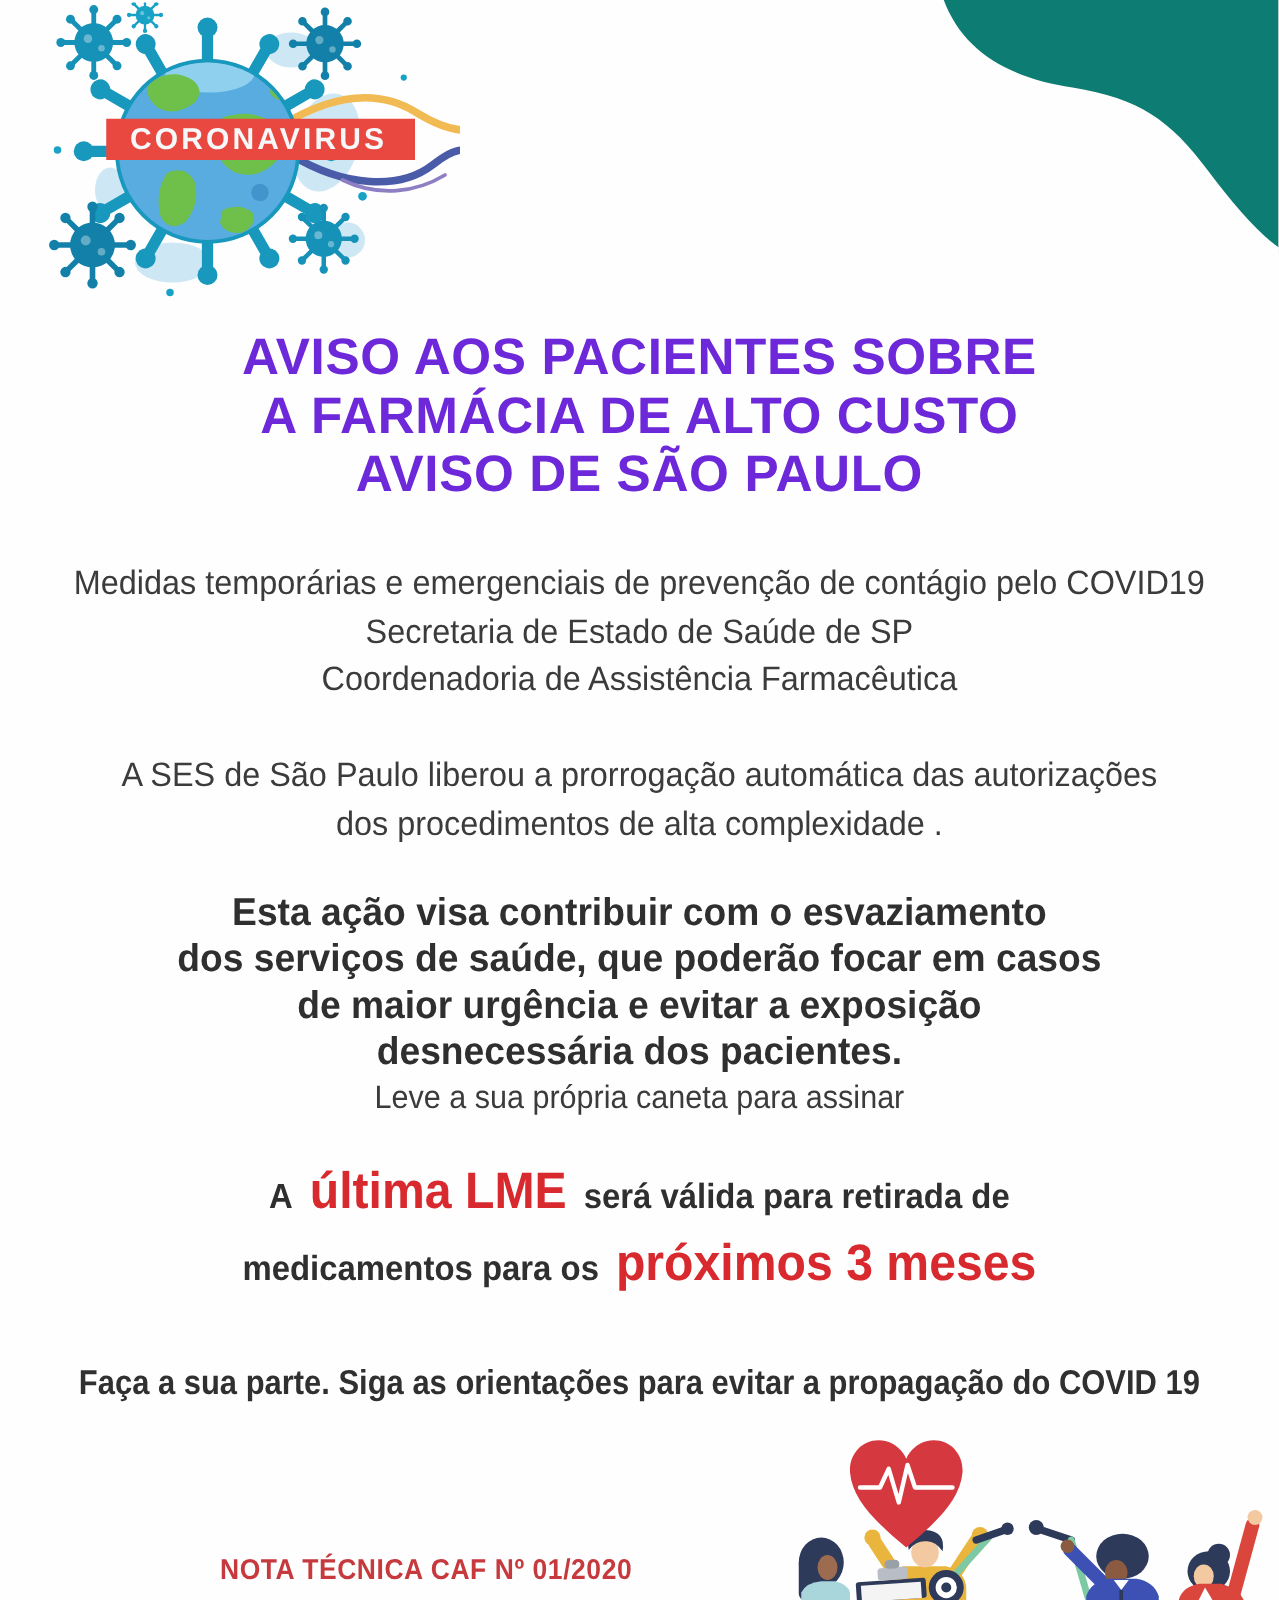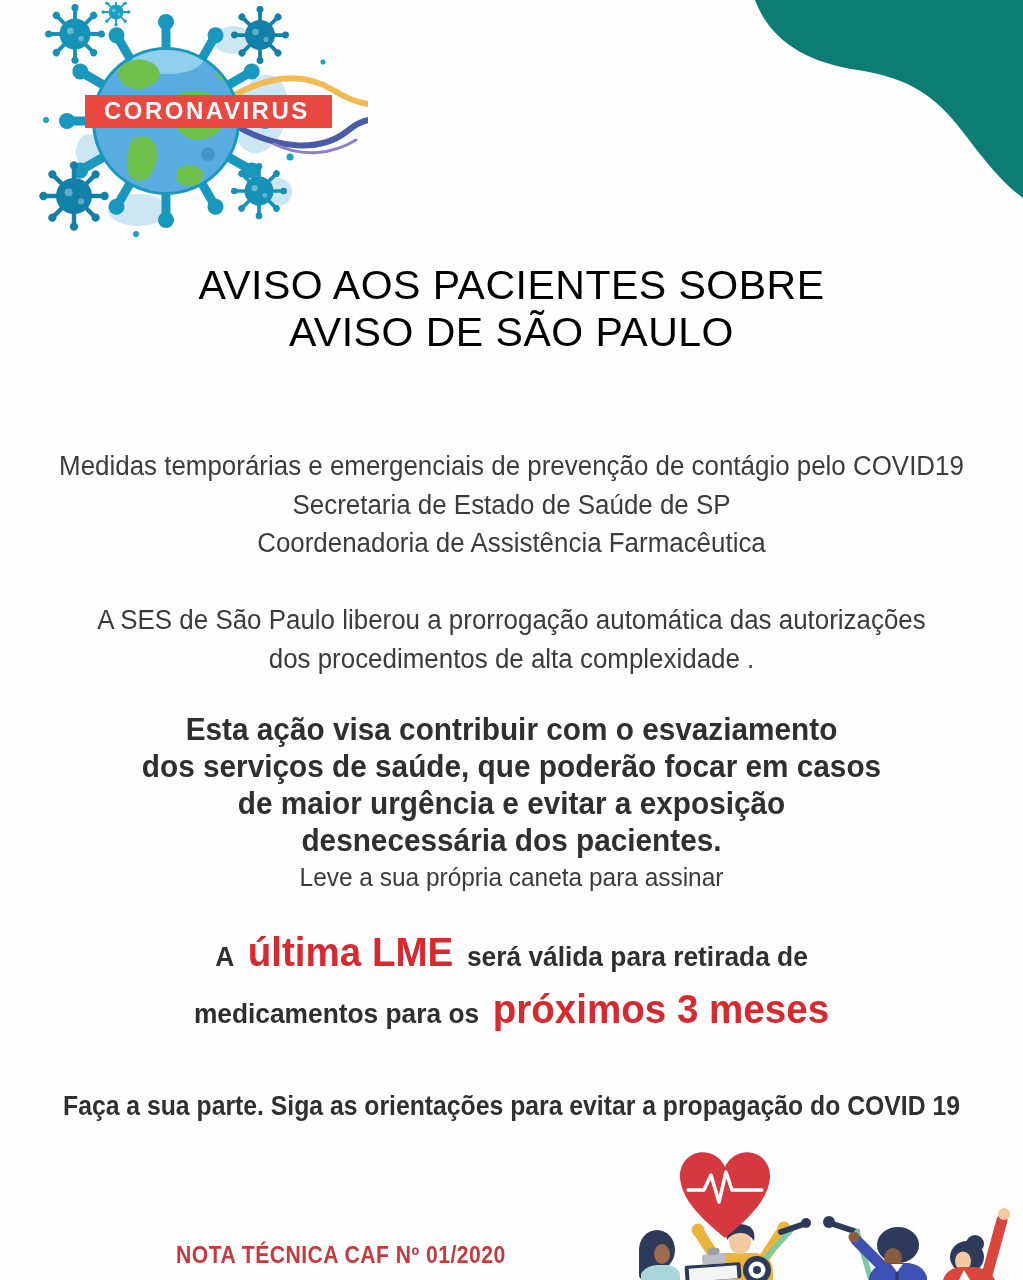--- a/index.html
+++ b/index.html
@@ -9,22 +9,22 @@
     background:#fefefe; overflow:hidden;
   }
   .abs { position:absolute; }
   .centered { left:0; right:0; text-align:center; }
 
   .corner-blob { top:0; right:0; width:283px; height:212px; }
 
   .logo { left:28px; top:2px; width:340px; height:245px; }
 
   .title {
-    top:262px; font-weight:normal; font-size:41px; line-height:47px;
-    color:#000000; letter-spacing:.5px;
+    top:262px; font-weight:bold; font-size:41px; line-height:47px;
+    color:#6d28d9; letter-spacing:.5px;
   }
   .intro {
     top:447px; font-size:27px; line-height:38.5px; color:#3b3b3b;
     transform:scaleX(.96);
   }
   .announcement {
     top:601px; font-size:27px; line-height:38.5px; color:#3b3b3b;
     transform:scaleX(.96);
   }
   .highlight {
@@ -199,20 +199,21 @@
       <use href="#vir" transform="translate(231,189) scale(1.45)" fill="#1691b8" stroke="#1691b8"></use>
       <circle cx="18" cy="118" r="3" fill="#18a2c6"></circle>
       <circle cx="262" cy="155" r="3.5" fill="#18a2c6"></circle>
       <circle cx="108" cy="232" r="3" fill="#18a2c6"></circle>
       <circle cx="295" cy="60" r="2.5" fill="#18a2c6"></circle>
     </g>
   </svg>
 
   <h1 class="abs centered title">
     <div>AVISO AOS PACIENTES SOBRE</div>
+    <div>A FARMÁCIA DE ALTO CUSTO</div>
     <div>AVISO DE SÃO PAULO</div>
   </h1>
 
   <div class="abs centered intro">
     <div>Medidas temporárias e emergenciais de prevenção de contágio pelo COVID19</div>
     <div>Secretaria de Estado de Saúde de SP</div>
     <div>Coordenadoria de Assistência Farmacêutica</div>
   </div>
 
   <div class="abs centered announcement">

